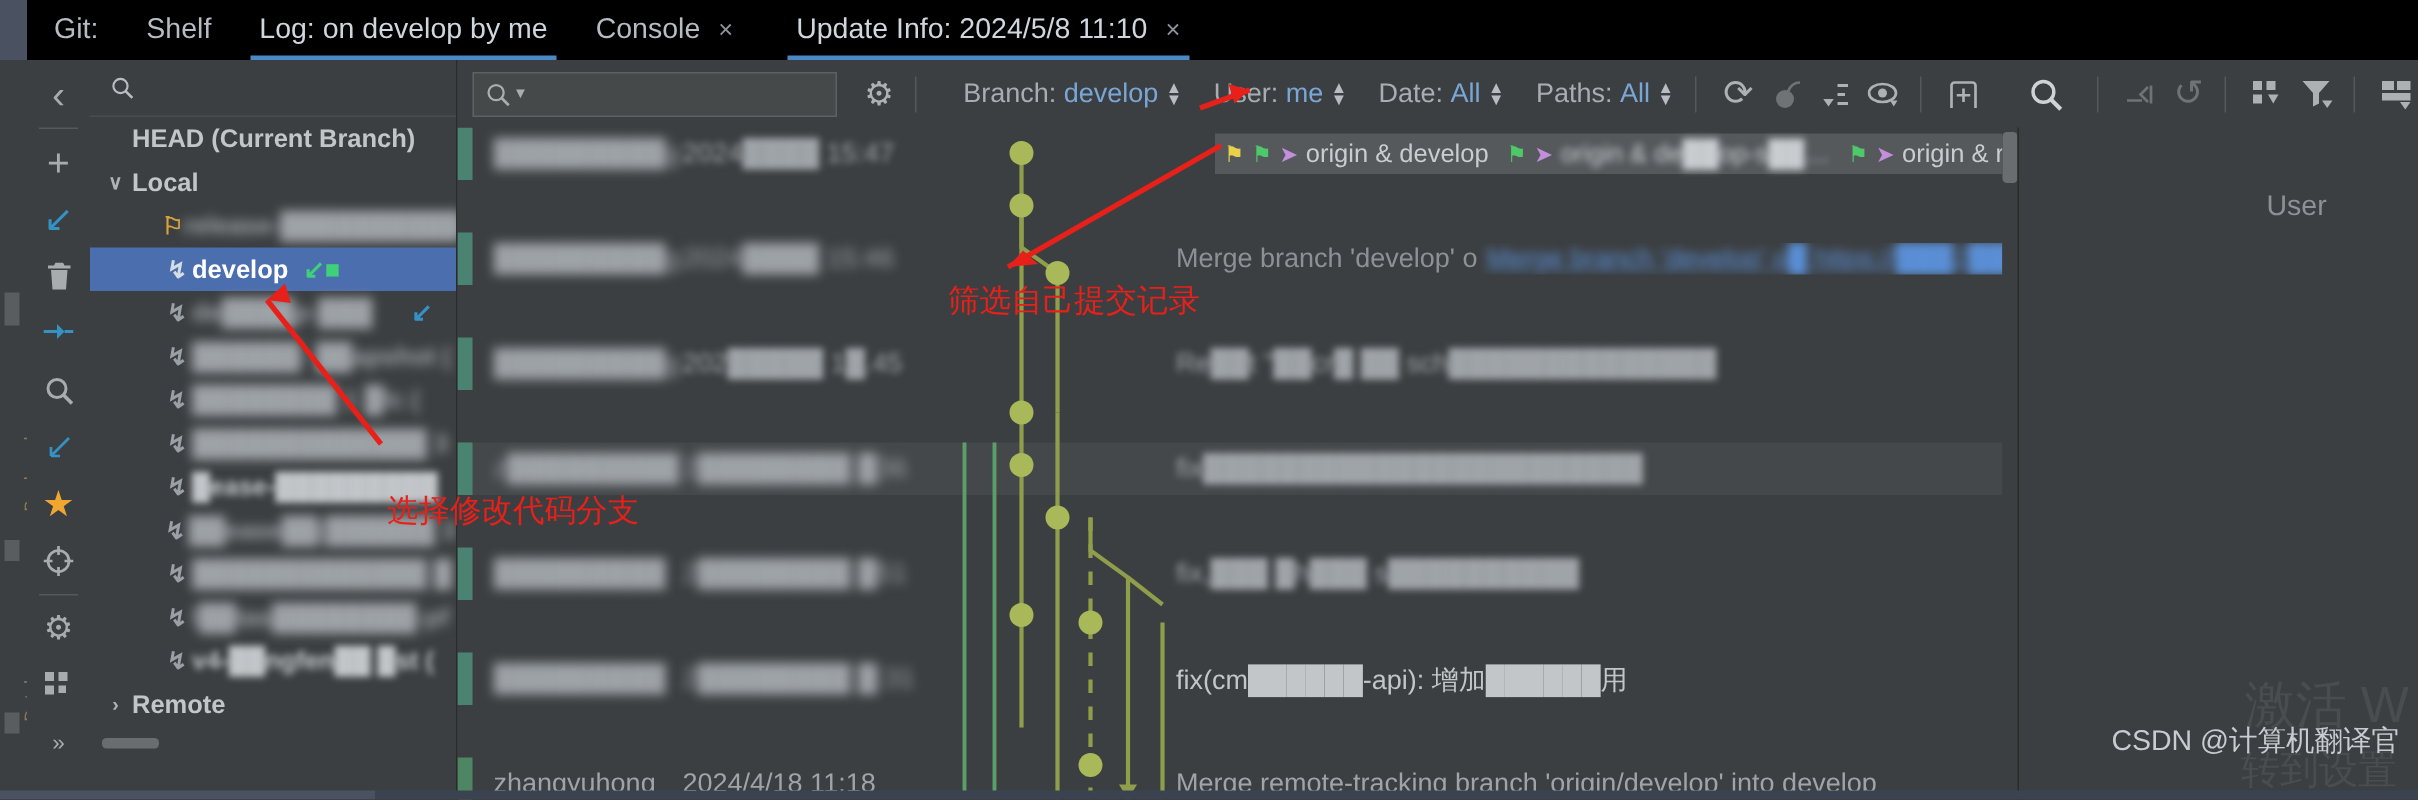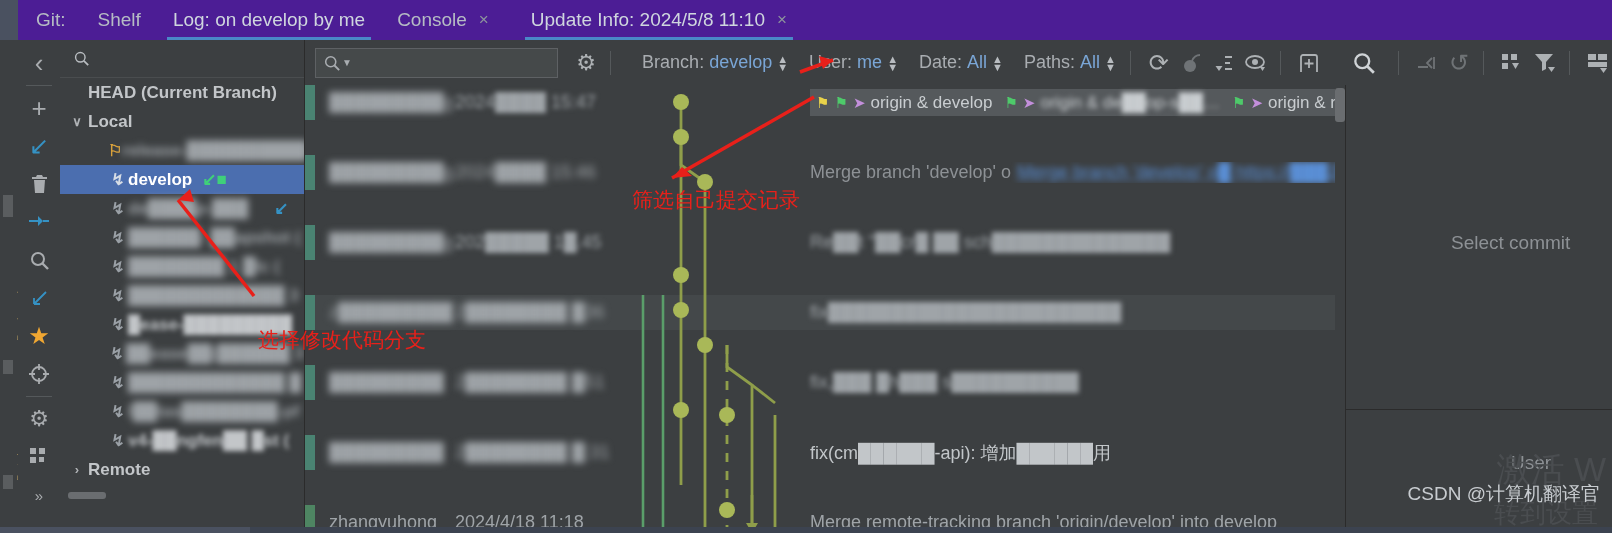--- a/index.html
+++ b/index.html
@@ -8,21 +8,21 @@
     width:1612px; height:533px;
     font-family:"Liberation Sans", sans-serif;
     color:#bbbbbb;
     overflow:hidden;
     position:relative;
   }
 
   
   .tabbar{
     position:absolute; left:0; top:0; width:1612px; height:40px;
-    background:#4c1d95; display:flex; align-items:center;
+    background:#000000; display:flex; align-items:center;
   }
   .tabbar .leftstub{ width:18px; height:40px; background:#4a5160; }
   .tab{
     position:relative; height:40px; display:flex; align-items:center;
     padding:0 16px; font-size:19px; color:#b6bcc4; white-space:nowrap;
   }
   .tab.first{ padding-left:18px; }
   .tab.active{ color:#cfd6de; }
   .tab.active::after{
     content:""; position:absolute; left:10px; right:10px; bottom:0;
@@ -114,21 +114,21 @@
     background:#3c3f41; overflow:hidden;
   }
   .crow{
     position:relative; height:35px; display:flex; align-items:center;
     font-size:18px; color:#9fa4a8; white-space:nowrap;
   }
   .crow.alt{ background:#44484a; }
   .cstripe{ position:absolute; left:0; top:0; width:10px; height:35px; }
   .cauthor{ position:absolute; left:24px; width:150px; overflow:hidden; }
   .cdate{ position:absolute; left:150px; width:160px; overflow:hidden; }
-  .cmsg{ position:absolute; left:505px; right:0; overflow:hidden; display:flex; align-items:center; }
+  .cmsg{ position:absolute; left:479px; right:0; overflow:hidden; display:flex; align-items:center; }
   .tagglyph{ margin-right:5px; font-size:15px; }
   .g-green{ color:#4ec96a; } .g-yellow{ color:#e8d24a; } .g-purple{ color:#c38fdb; }
   .refrow{
     position:absolute; left:505px; top:4px; height:27px;
     background:#55595c; display:flex; align-items:center;
     padding:0 6px; font-size:17px; color:#c9cdd0; white-space:nowrap;
   }
   .linkblur{ color:#5a8fd6; text-decoration:underline; filter:blur(3.2px); }
 
   
@@ -542,23 +542,20 @@
       <path d="M447 410 L447 438"></path>
     </g>
     <path d="M447 448 l-6 -10 h12 z" fill="#8f9e4a"></path>
   </svg>
 </div>
 
 <div class="vscrolltrack"></div>
 <div class="vscroll"></div>
 
 <div class="details">
-  <div class="detailtop">
-    <div class="placeholder">Select commit</div>
-  </div>
   <div class="detailbot">
     <div class="placeholder2">User</div>
   </div>
 </div>
 
 <svg class="overlay">
   <path d="M814 97 L672 178" stroke="#e8201a" stroke-width="3.5" fill="none"></path>
   <path d="M672 178 l20 -2 l-10 -9 z" fill="#e8201a"></path>
   <path d="M254 296 L178 200" stroke="#e8201a" stroke-width="3.5" fill="none"></path>
   <path d="M178 200 l16 2 l-4 -13 z" fill="#e8201a"></path>

